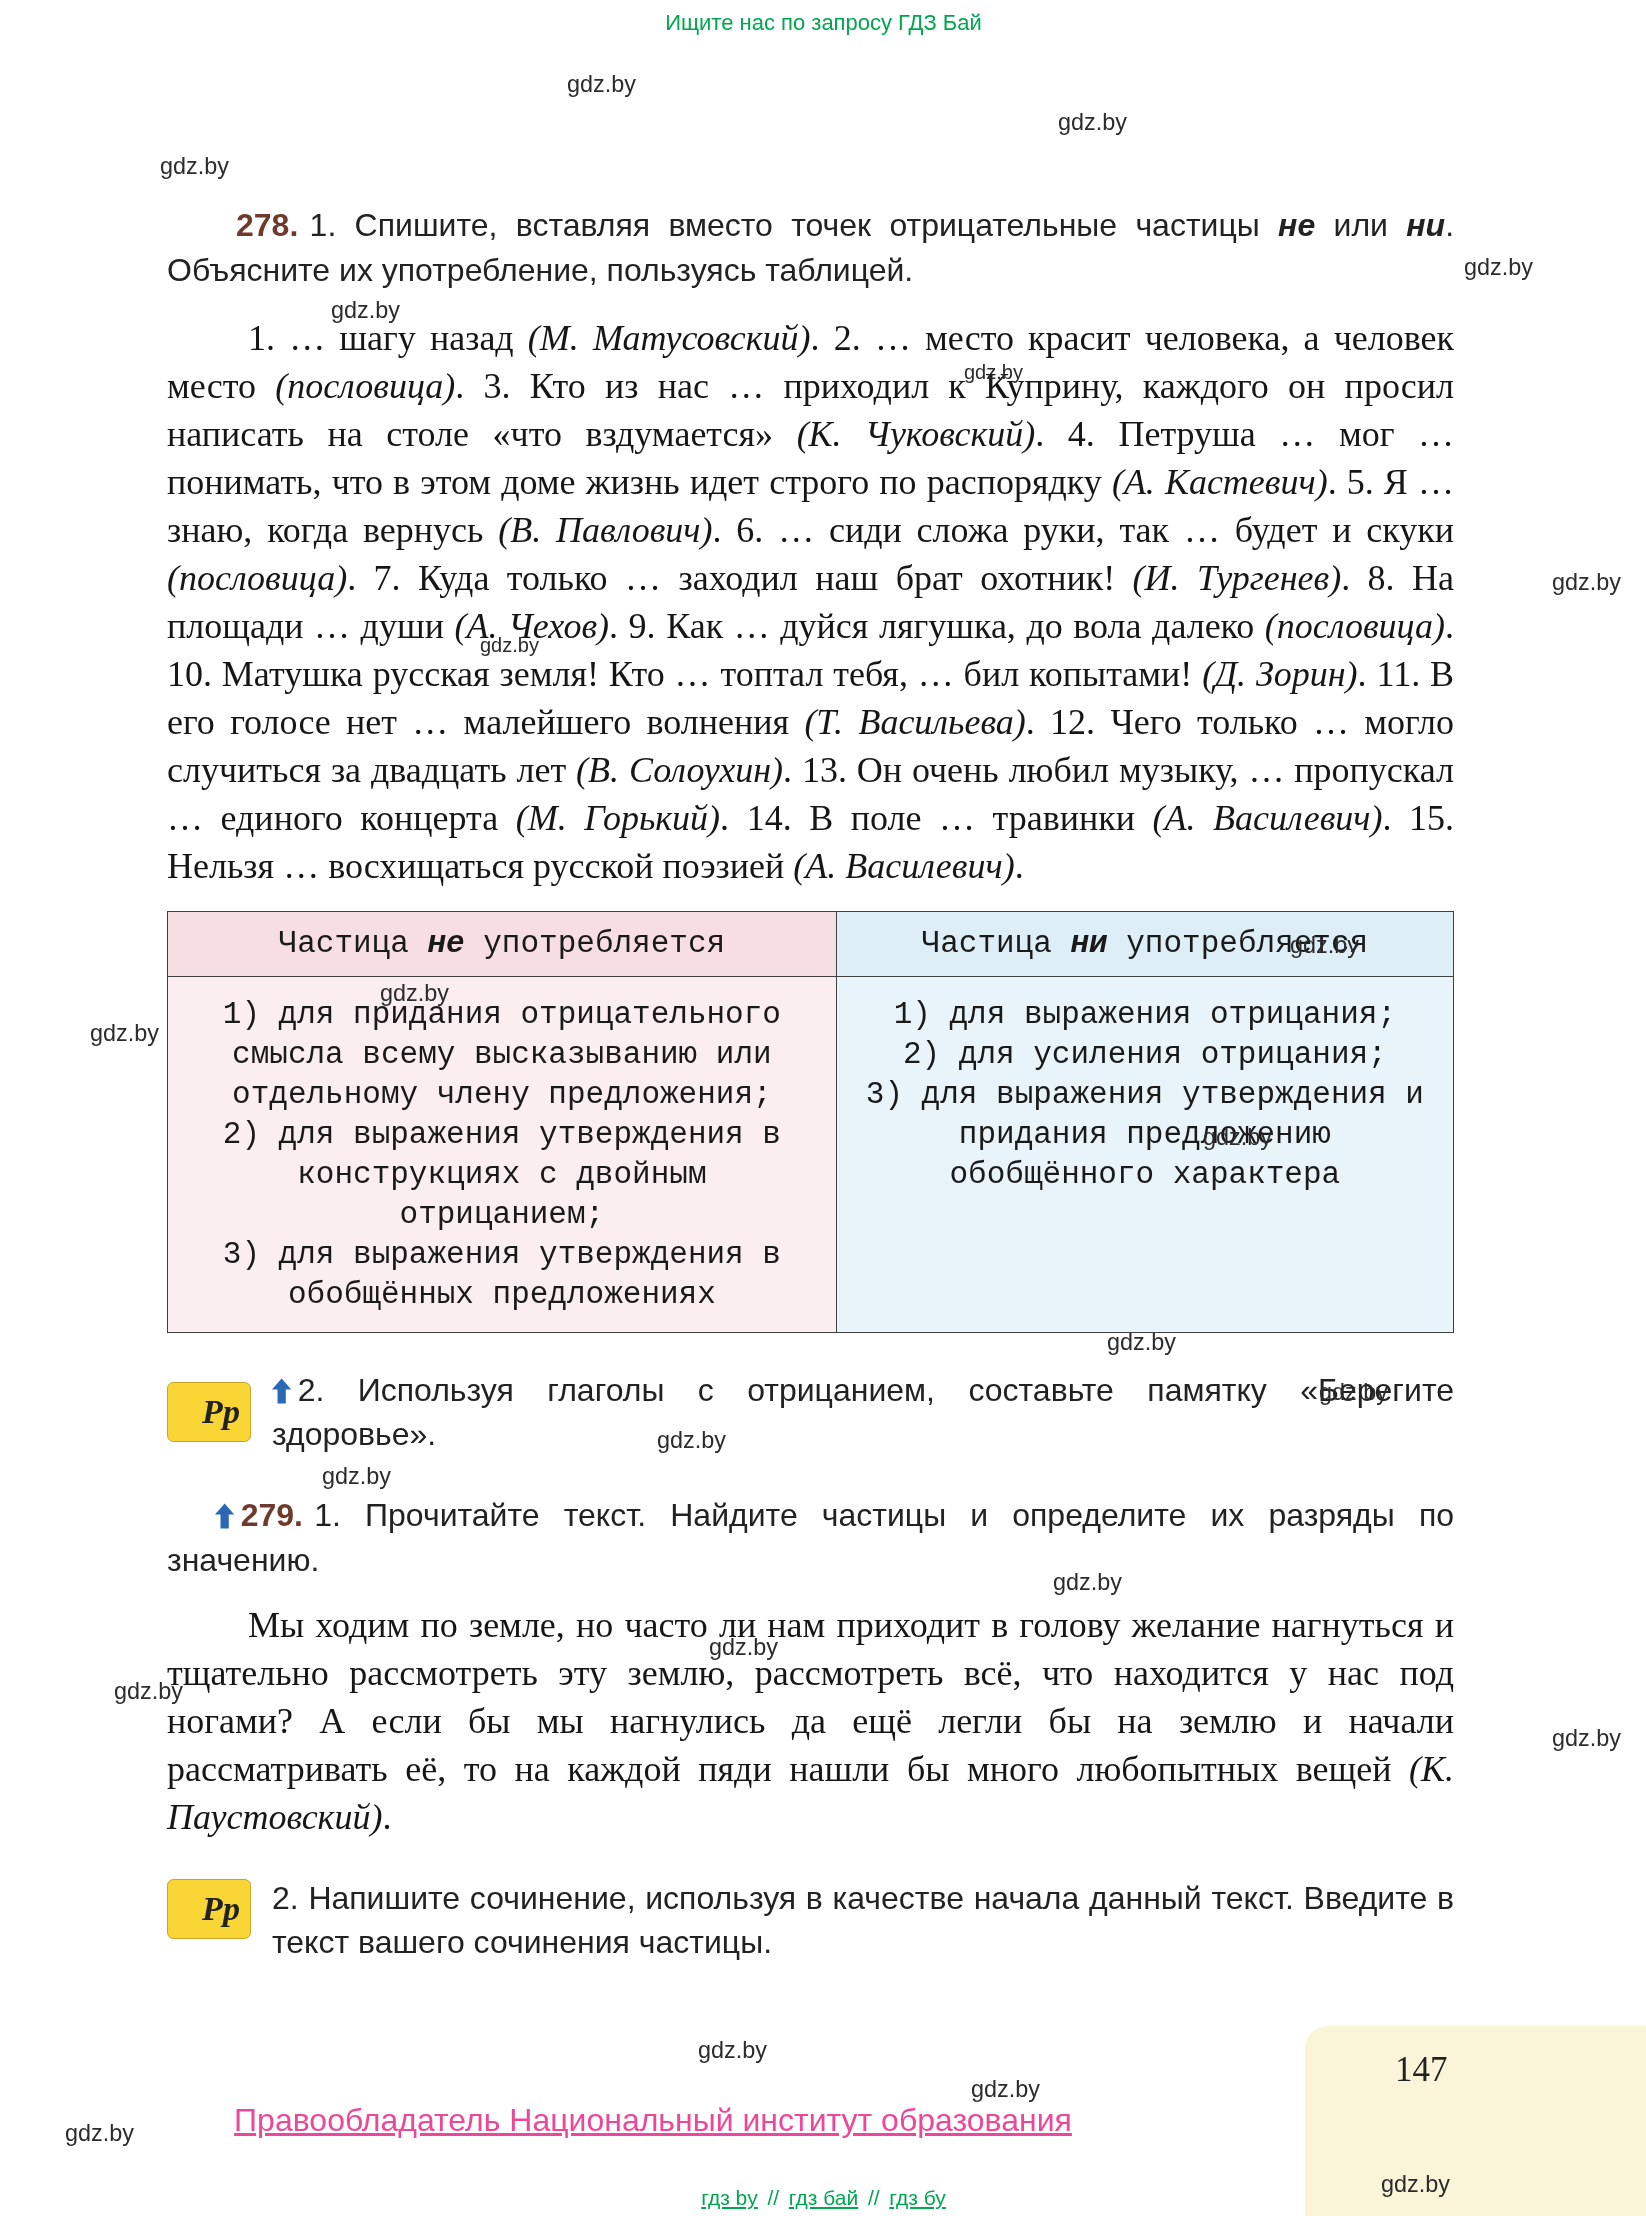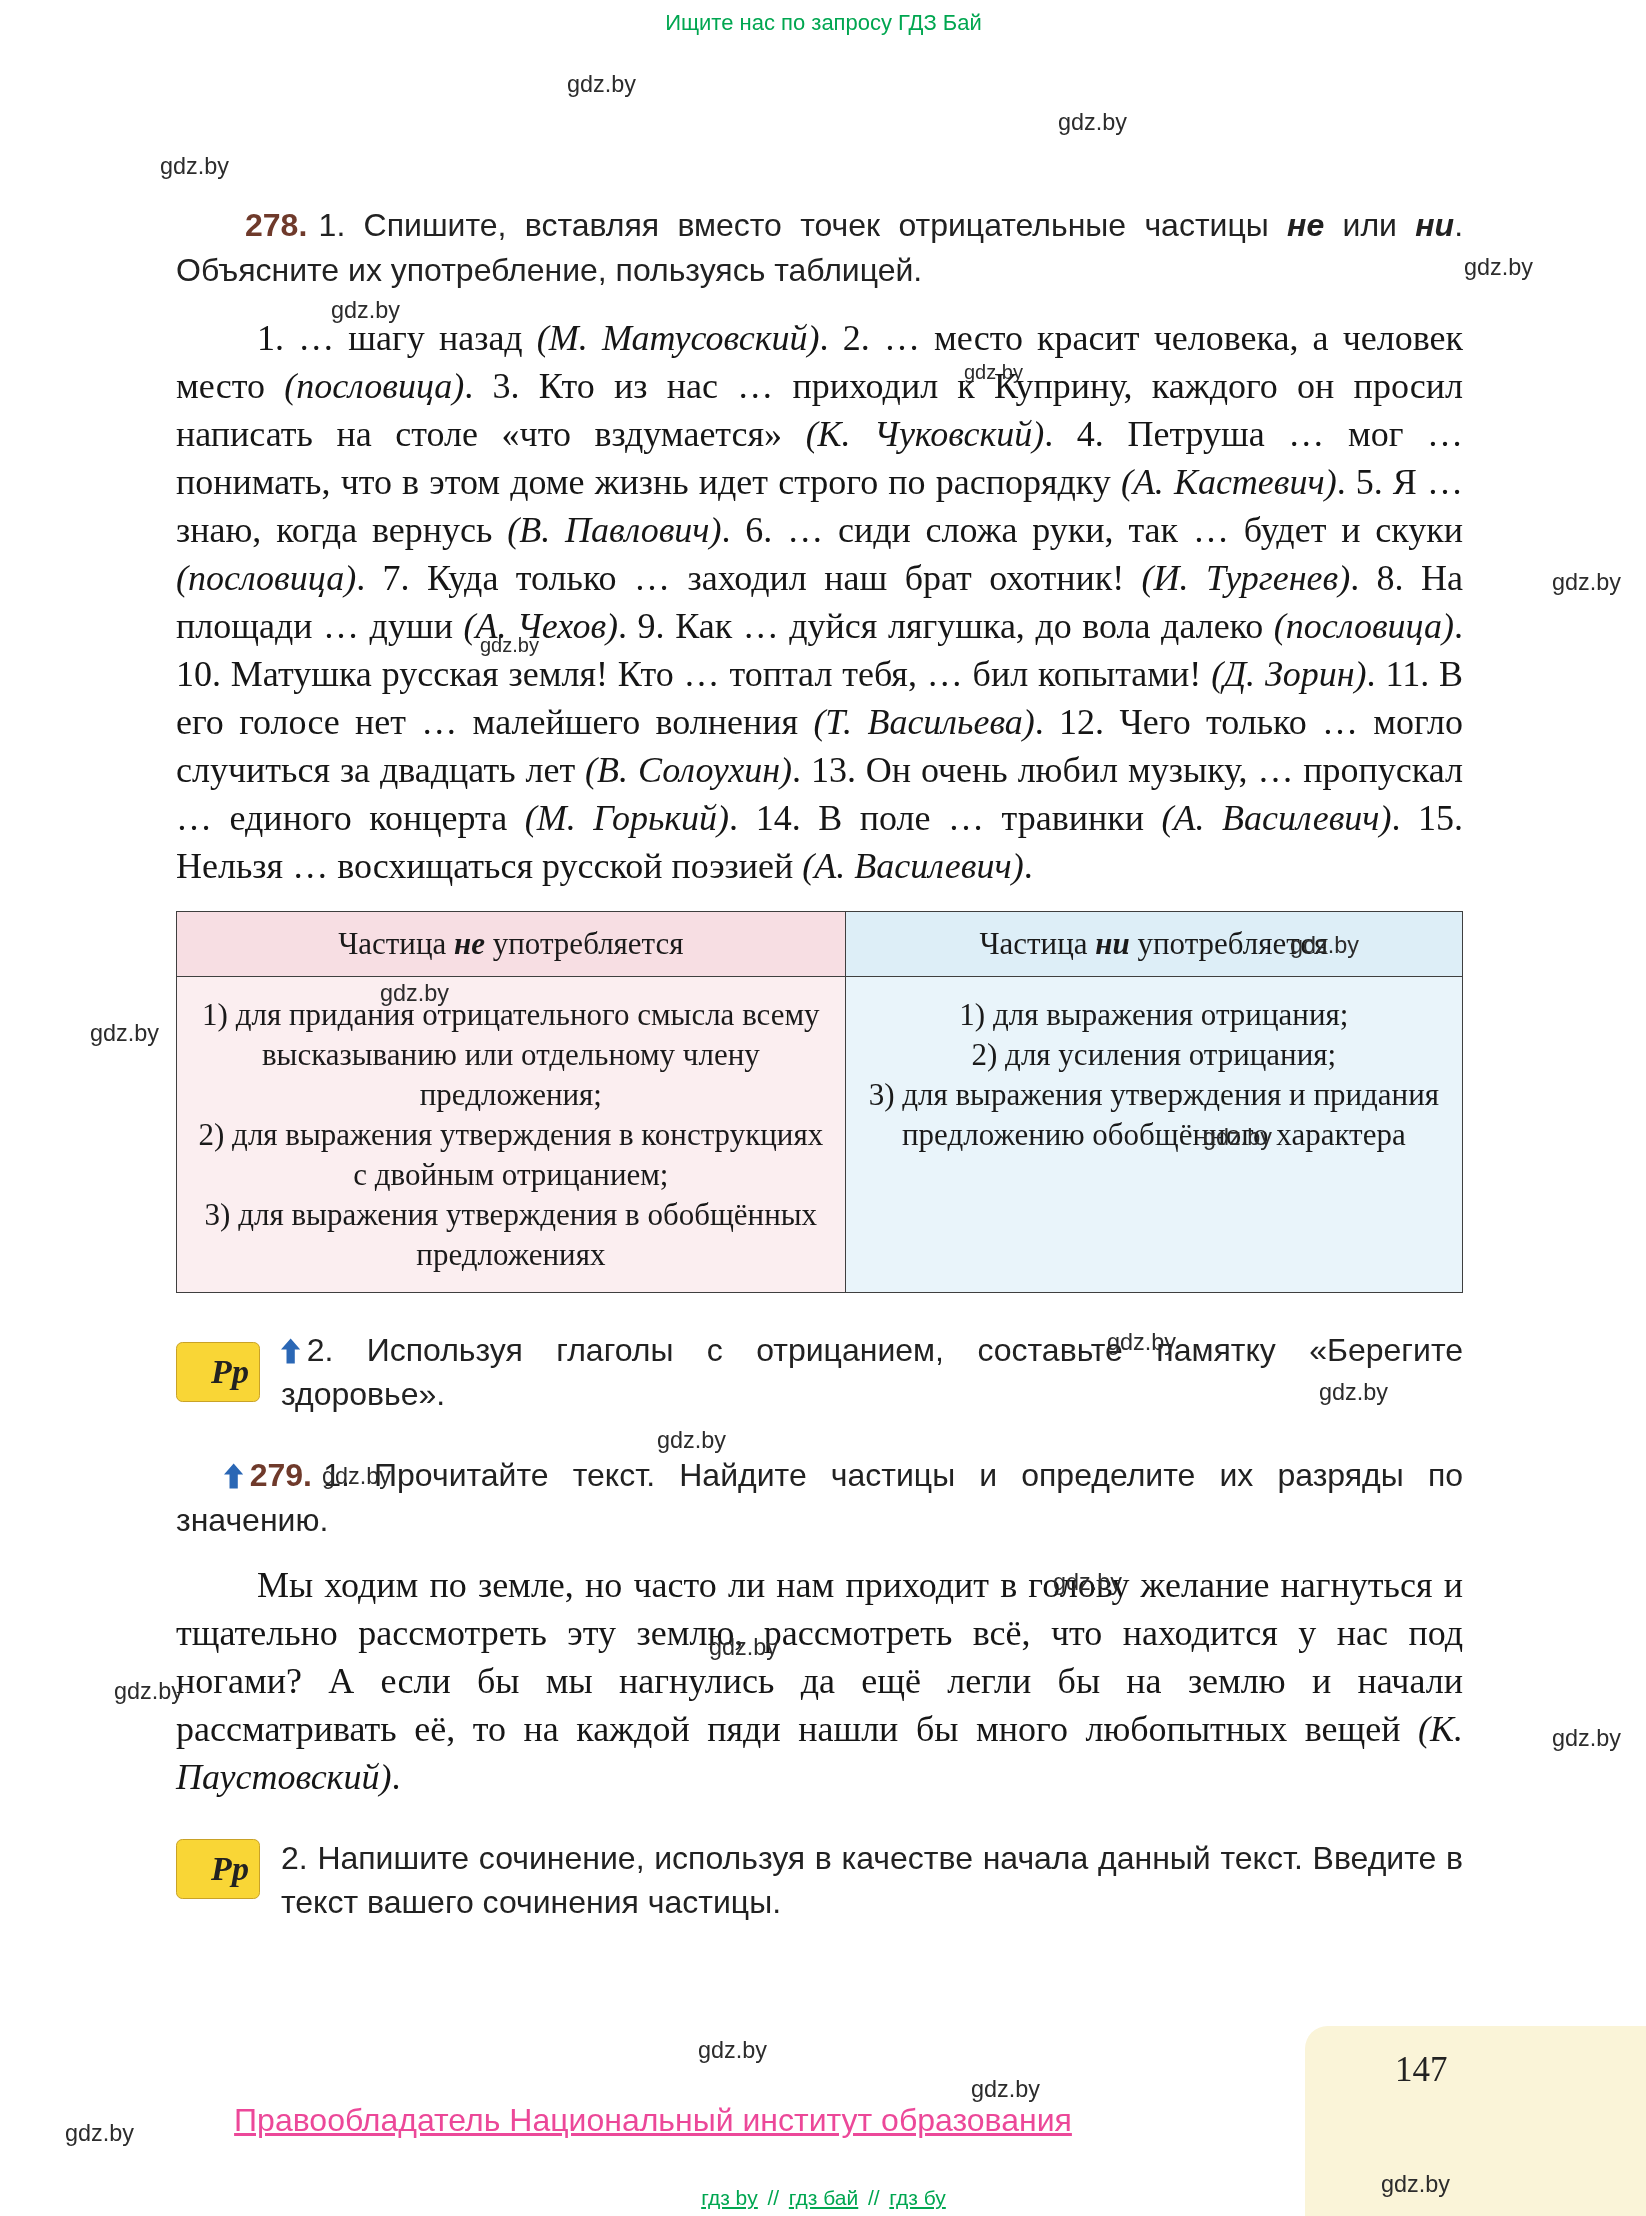--- a/index.html
+++ b/index.html
@@ -33,41 +33,41 @@
   
   .yellow-block {
     position:absolute; right:0; bottom:0; width:342px; height:190px; z-index:1;
     background:#faf4d8; border-top-left-radius:22.6px;
   }
   .page-number {
     position:absolute; left:90px; top:24px;
     font-family:"Liberation Serif", serif; font-size:35px; color:#222222;
   }
   
-  .content { position:absolute; left:176px; top:203px; width:1287px; z-index:2; }
+  .content { position:absolute; left:167px; top:203px; width:1287px; z-index:2; }
   .task-head {
     font-family:"Liberation Sans", sans-serif; font-size:32px; line-height:45px;
     text-align:justify; text-indent:69px; color:#222222;
   }
   .ex-num { font-weight:bold; color:#6f3a2b; margin-right:11.3px; }
   .it  { font-style:italic; }
   .bit { font-style:italic; font-weight:bold; }
   .body-text {
     margin-top:21px; font-family:"Liberation Serif", serif; font-size:36px;
     line-height:48px; text-align:justify; text-indent:81px; color:#161616;
   }
   
   .table-title {
     margin-top:35px; text-align:center; text-indent:0;
     font-family:"Liberation Sans", sans-serif; font-weight:bold;
     font-size:32px; line-height:39px; color:#2563af;
   }
   .rules-table {
     margin-top:21px; width:100%; border-collapse:collapse;
-    font-family:Liberation Serif, serif; font-size:31px; line-height:40px;
+    font-family:Liberation Mono, monospace; font-size:31px; line-height:40px;
   }
   .rules-table th, .rules-table td { border:1.6px solid #3f3f3f; vertical-align:top; }
   .rules-table th { text-align:center; font-weight:normal; padding:12px 8px; }
   .rules-table td { padding:17.7px 21px; text-align:center; }
   .col-ne { width:52%; }
   .th-ne { background:#f7dee3; }
   .td-ne { background:#fbeef0; }
   .th-ni { background:#ddeef7; }
   .td-ni { background:#e9f4fa; }
   .cell-item { margin:0; }

